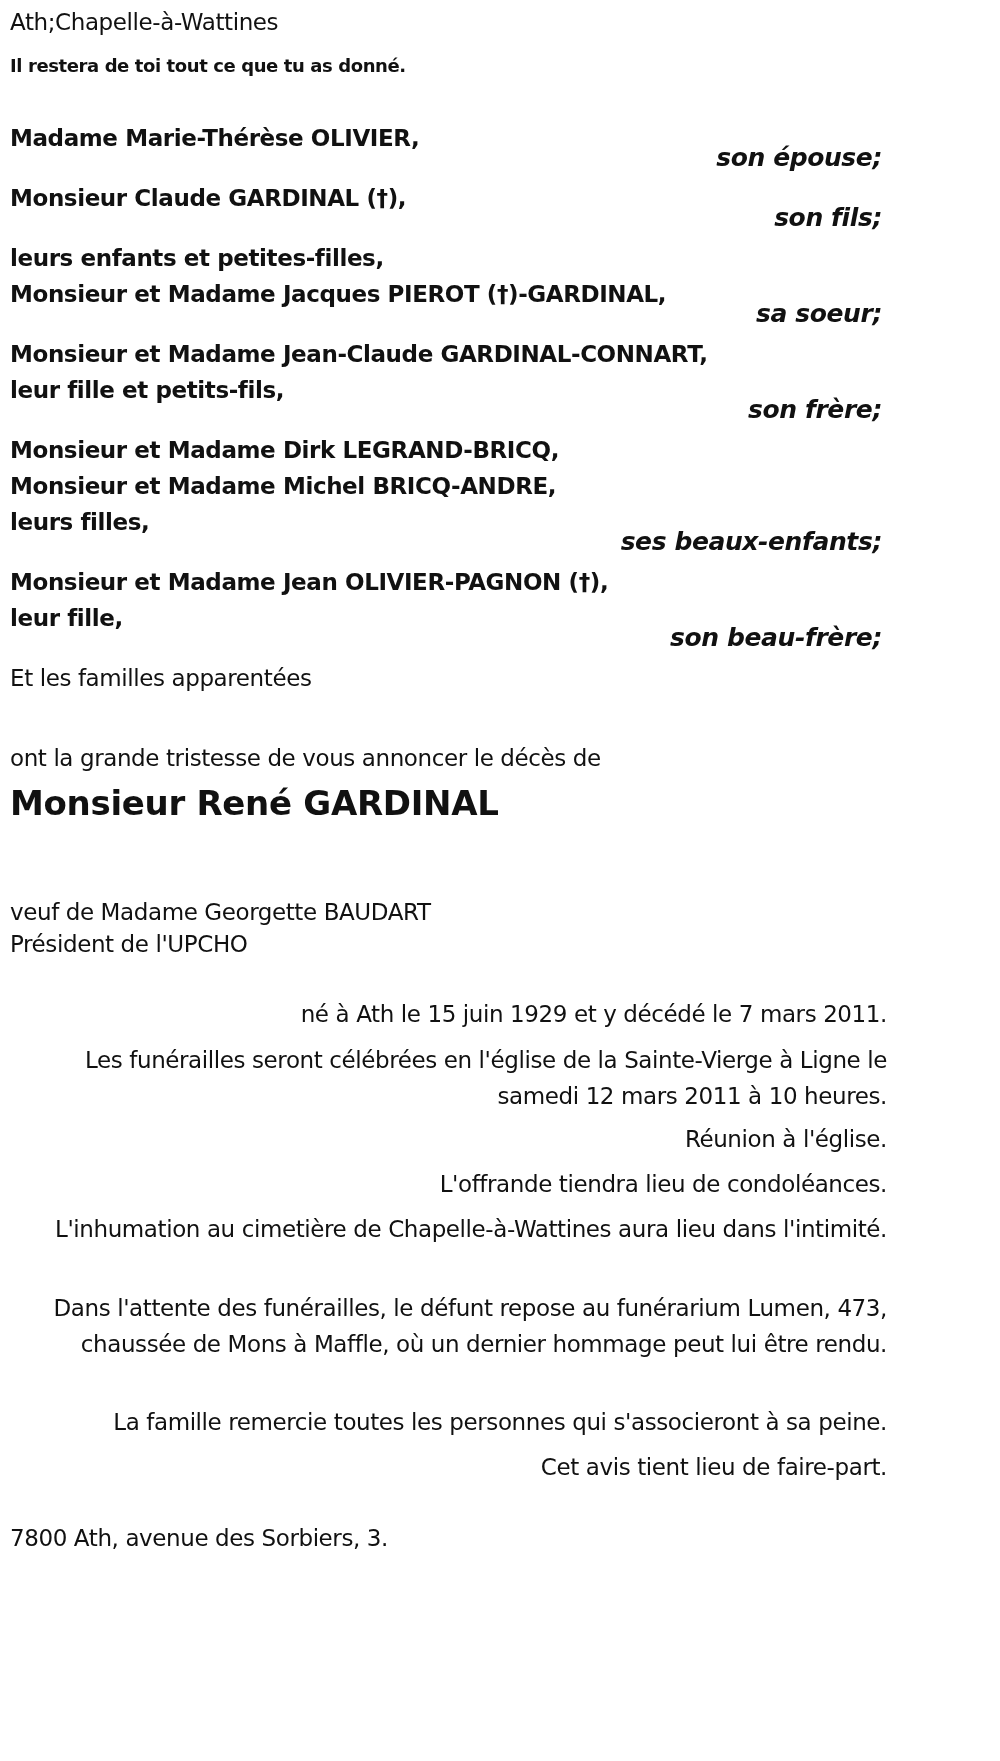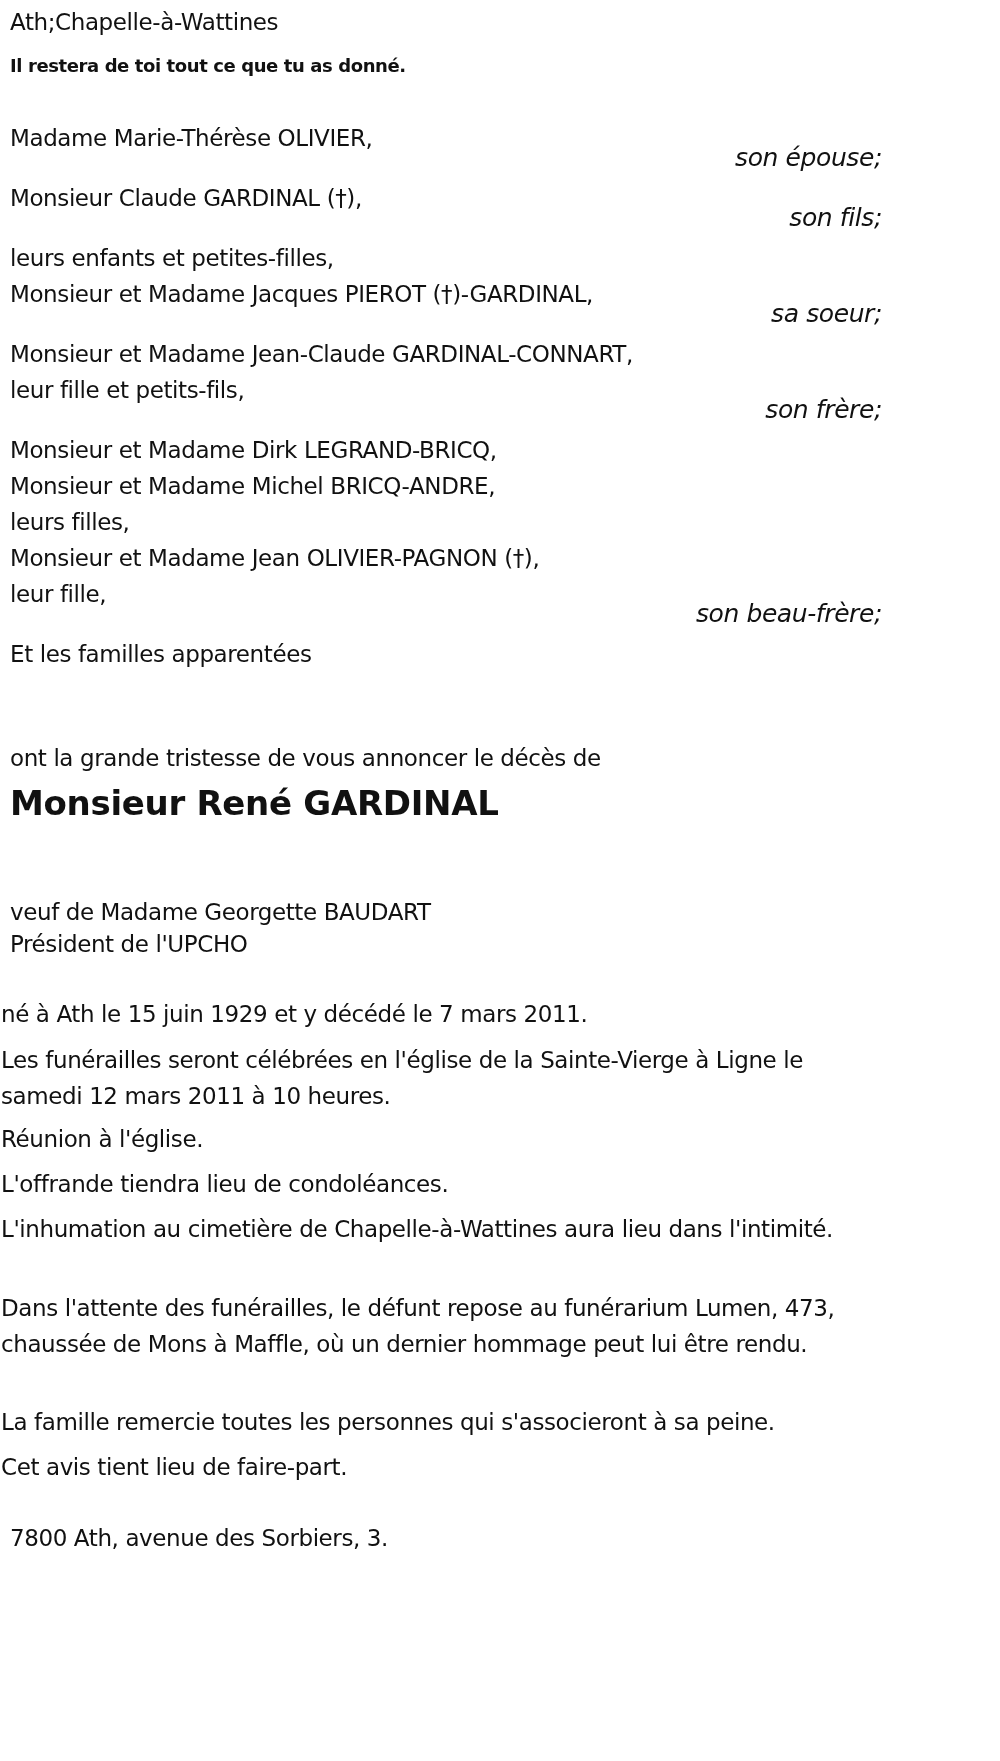--- a/index.html
+++ b/index.html
@@ -14,39 +14,39 @@
     position: relative;
     width: 875px;
     padding: 0 0 0 10px;
     font-size: 23px;
     letter-spacing: -0.4px;
     line-height: 36px;
   }
   .location { position: absolute; top: 4px; left: 10px; text-align: center; }
   .motto { position: absolute; top: 48px; left: 10px; font-weight: bold; font-size: 18px; }
   .family { position: absolute; top: 120px; left: 10px; width: 872px; }
-  .fam-block { margin: 0; }
+  .fam-block { margin: 0; font-weight: bold; }
   .fam-line { display: block; height: 36px; white-space: nowrap; }
   .relation {
     display: block;
     text-align: right;
     font-style: italic;
     height: 24px;
     line-height: 24px;
     font-size: 25px;
     margin-top: -10px;
     margin-bottom: 10px;
   }
   .abs { position: absolute; left: 10px; white-space: nowrap; }
   .title {
     font-weight: bold;
     font-size: 34px;
     letter-spacing: -0.3px;
   }
-  .para { position: absolute; left: 1px; width: 875px; line-height: 36px; }
+  .para { position: absolute; left: 12px; width: 875px; line-height: 36px; text-align: right; }
 </style>
 </head>
 <body>
 
 <div class="page">
 
   <div class="location">Ath;Chapelle-à-Wattines</div>
   <div class="motto">Il restera de toi tout ce que tu as donné.</div>
 
   <div class="family">
@@ -65,20 +65,21 @@
     </div>
     <div class="fam-block">
       <span class="fam-line">Monsieur et Madame Jean-Claude GARDINAL-CONNART,</span>
       <span class="fam-line">leur fille et petits-fils,</span>
       <span class="relation">son frère;</span>
     </div>
     <div class="fam-block">
       <span class="fam-line">Monsieur et Madame Dirk LEGRAND-BRICQ,</span>
       <span class="fam-line">Monsieur et Madame Michel BRICQ-ANDRE,</span>
       <span class="fam-line">leurs filles,</span>
+      <span class="relation">ses beaux-enfants;</span>
     </div>
     <div class="fam-block">
       <span class="fam-line">Monsieur et Madame Jean OLIVIER-PAGNON (†),</span>
       <span class="fam-line">leur fille,</span>
       <span class="relation">son beau-frère;</span>
     </div>
     <span class="fam-line">Et les familles apparentées</span>
   </div>
 
   <div class="abs" style="top:740px;">ont la grande tristesse de vous annoncer le décès de</div>

